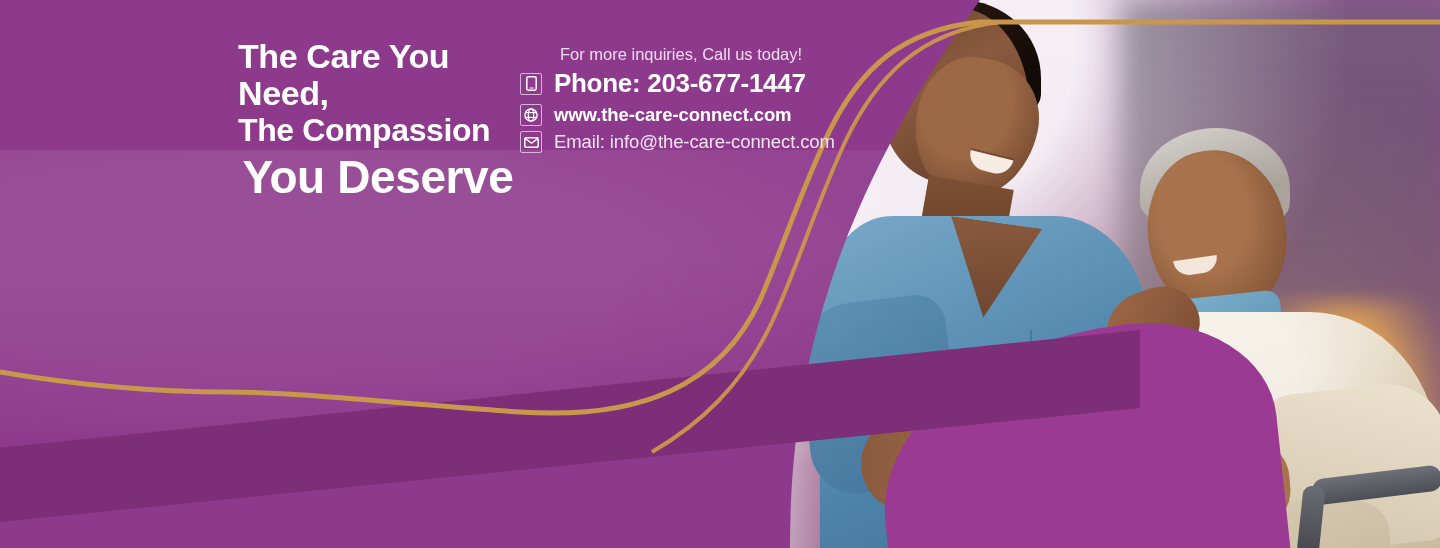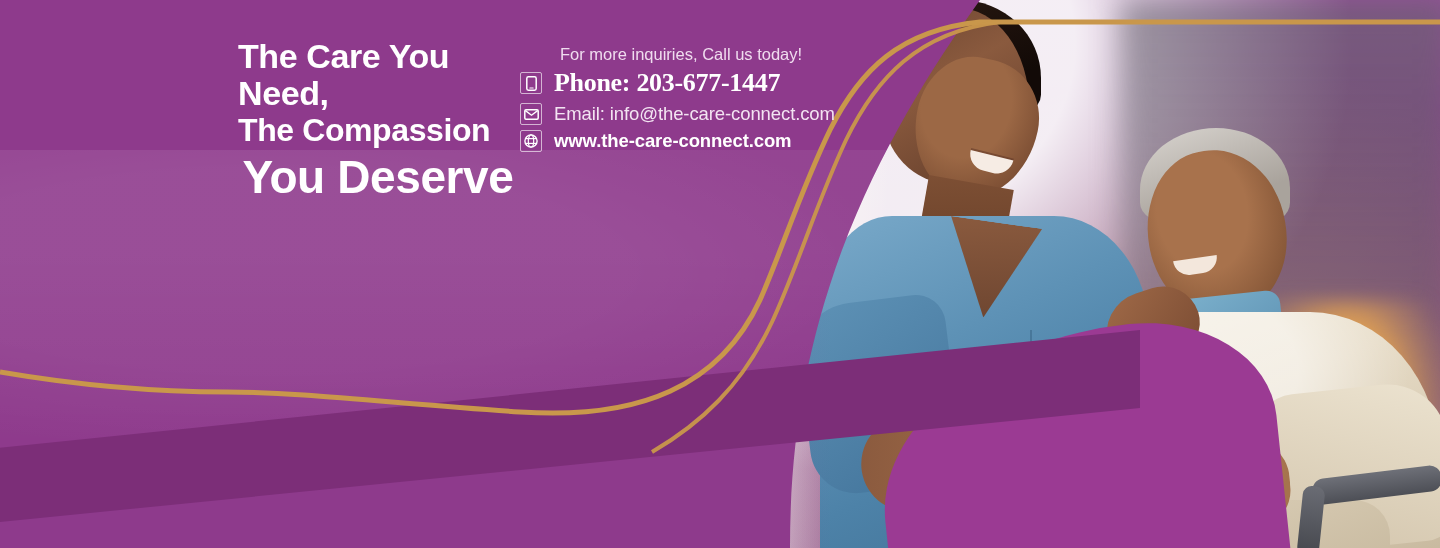--- a/index.html
+++ b/index.html
@@ -304,21 +304,20 @@
     border:1.6px solid rgba(255,255,255,.62);
     border-radius:2px;
     display:flex; align-items:center; justify-content:center;
   }
   .cicon svg{ display:block; }
   .ctext-phone{
     color:#ffffff;
     font-size:26px;
     font-weight:700;
     letter-spacing:-.3px;
-    font-family:Liberation Serif, serif;
   }
   .ctext-email{
     color:#f3e4f2;
     font-size:18.5px;
     letter-spacing:-.1px;
   }
   .ctext-web{
     color:#ffffff;
     font-size:18.5px;
     font-weight:700;
@@ -398,35 +397,35 @@
         <svg width="11" height="15" viewBox="0 0 11 15">
           <rect x="0.8" y="0.8" width="9.4" height="13.4" rx="1.6" fill="none" stroke="#ffffff" stroke-width="1.5"></rect>
           <rect x="3.3" y="11.4" width="4.4" height="1.2" rx="0.6" fill="#ffffff"></rect>
         </svg>
       </span>
       <span class="ctext-phone">Phone: 203-677-1447</span>
     </div>
 
     <div class="crow">
       <span class="cicon">
-        <svg width="15" height="11" viewBox="0 0 15 11">
-          <rect x="0.8" y="0.8" width="13.4" height="9.4" rx="1.2" fill="none" stroke="#ffffff" stroke-width="1.5"></rect>
-          <path d="M1.4,1.6 L7.5,6.2 L13.6,1.6" fill="none" stroke="#ffffff" stroke-width="1.4"></path>
-        </svg>
-      </span>
-      <span class="ctext-email">Email: info@the-care-connect.com</span>
-    </div>
-
-    <div class="crow">
-      <span class="cicon">
         <svg width="14" height="14" viewBox="0 0 14 14">
           <circle cx="7" cy="7" r="6.1" fill="none" stroke="#ffffff" stroke-width="1.4"></circle>
           <ellipse cx="7" cy="7" rx="2.7" ry="6.1" fill="none" stroke="#ffffff" stroke-width="1.2"></ellipse>
           <line x1="1" y1="4.6" x2="13" y2="4.6" stroke="#ffffff" stroke-width="1.2"></line>
           <line x1="1" y1="9.4" x2="13" y2="9.4" stroke="#ffffff" stroke-width="1.2"></line>
         </svg>
       </span>
       <span class="ctext-web">www.the-care-connect.com</span>
     </div>
 
+    <div class="crow">
+      <span class="cicon">
+        <svg width="15" height="11" viewBox="0 0 15 11">
+          <rect x="0.8" y="0.8" width="13.4" height="9.4" rx="1.2" fill="none" stroke="#ffffff" stroke-width="1.5"></rect>
+          <path d="M1.4,1.6 L7.5,6.2 L13.6,1.6" fill="none" stroke="#ffffff" stroke-width="1.4"></path>
+        </svg>
+      </span>
+      <span class="ctext-email">Email: info@the-care-connect.com</span>
+    </div>
+
   </div>
 
 </div>
 
 </body></html>

